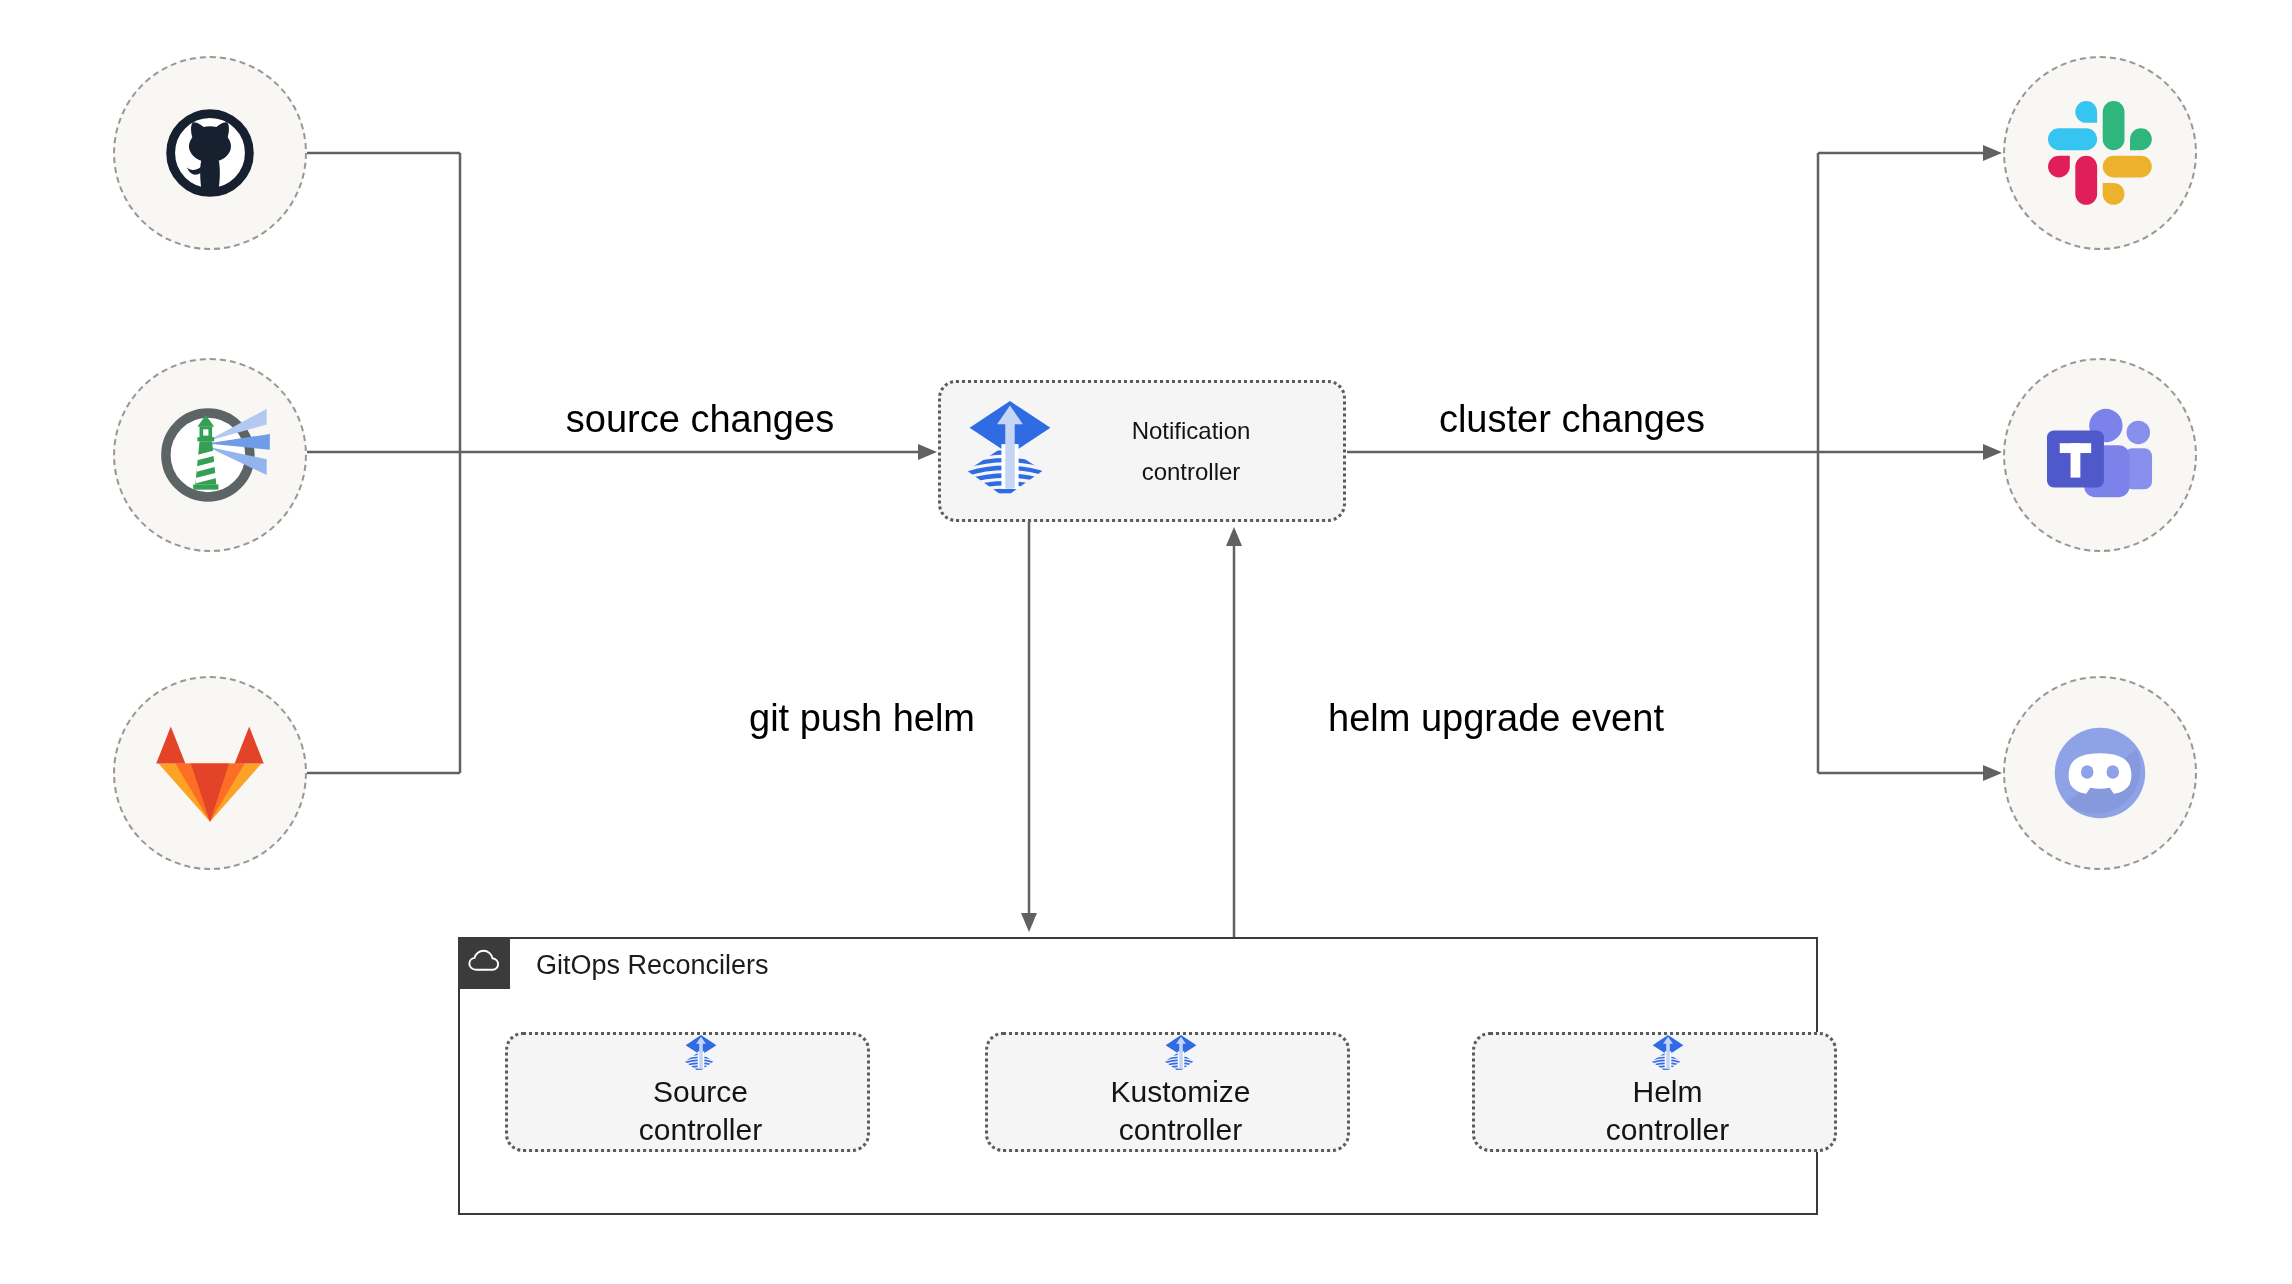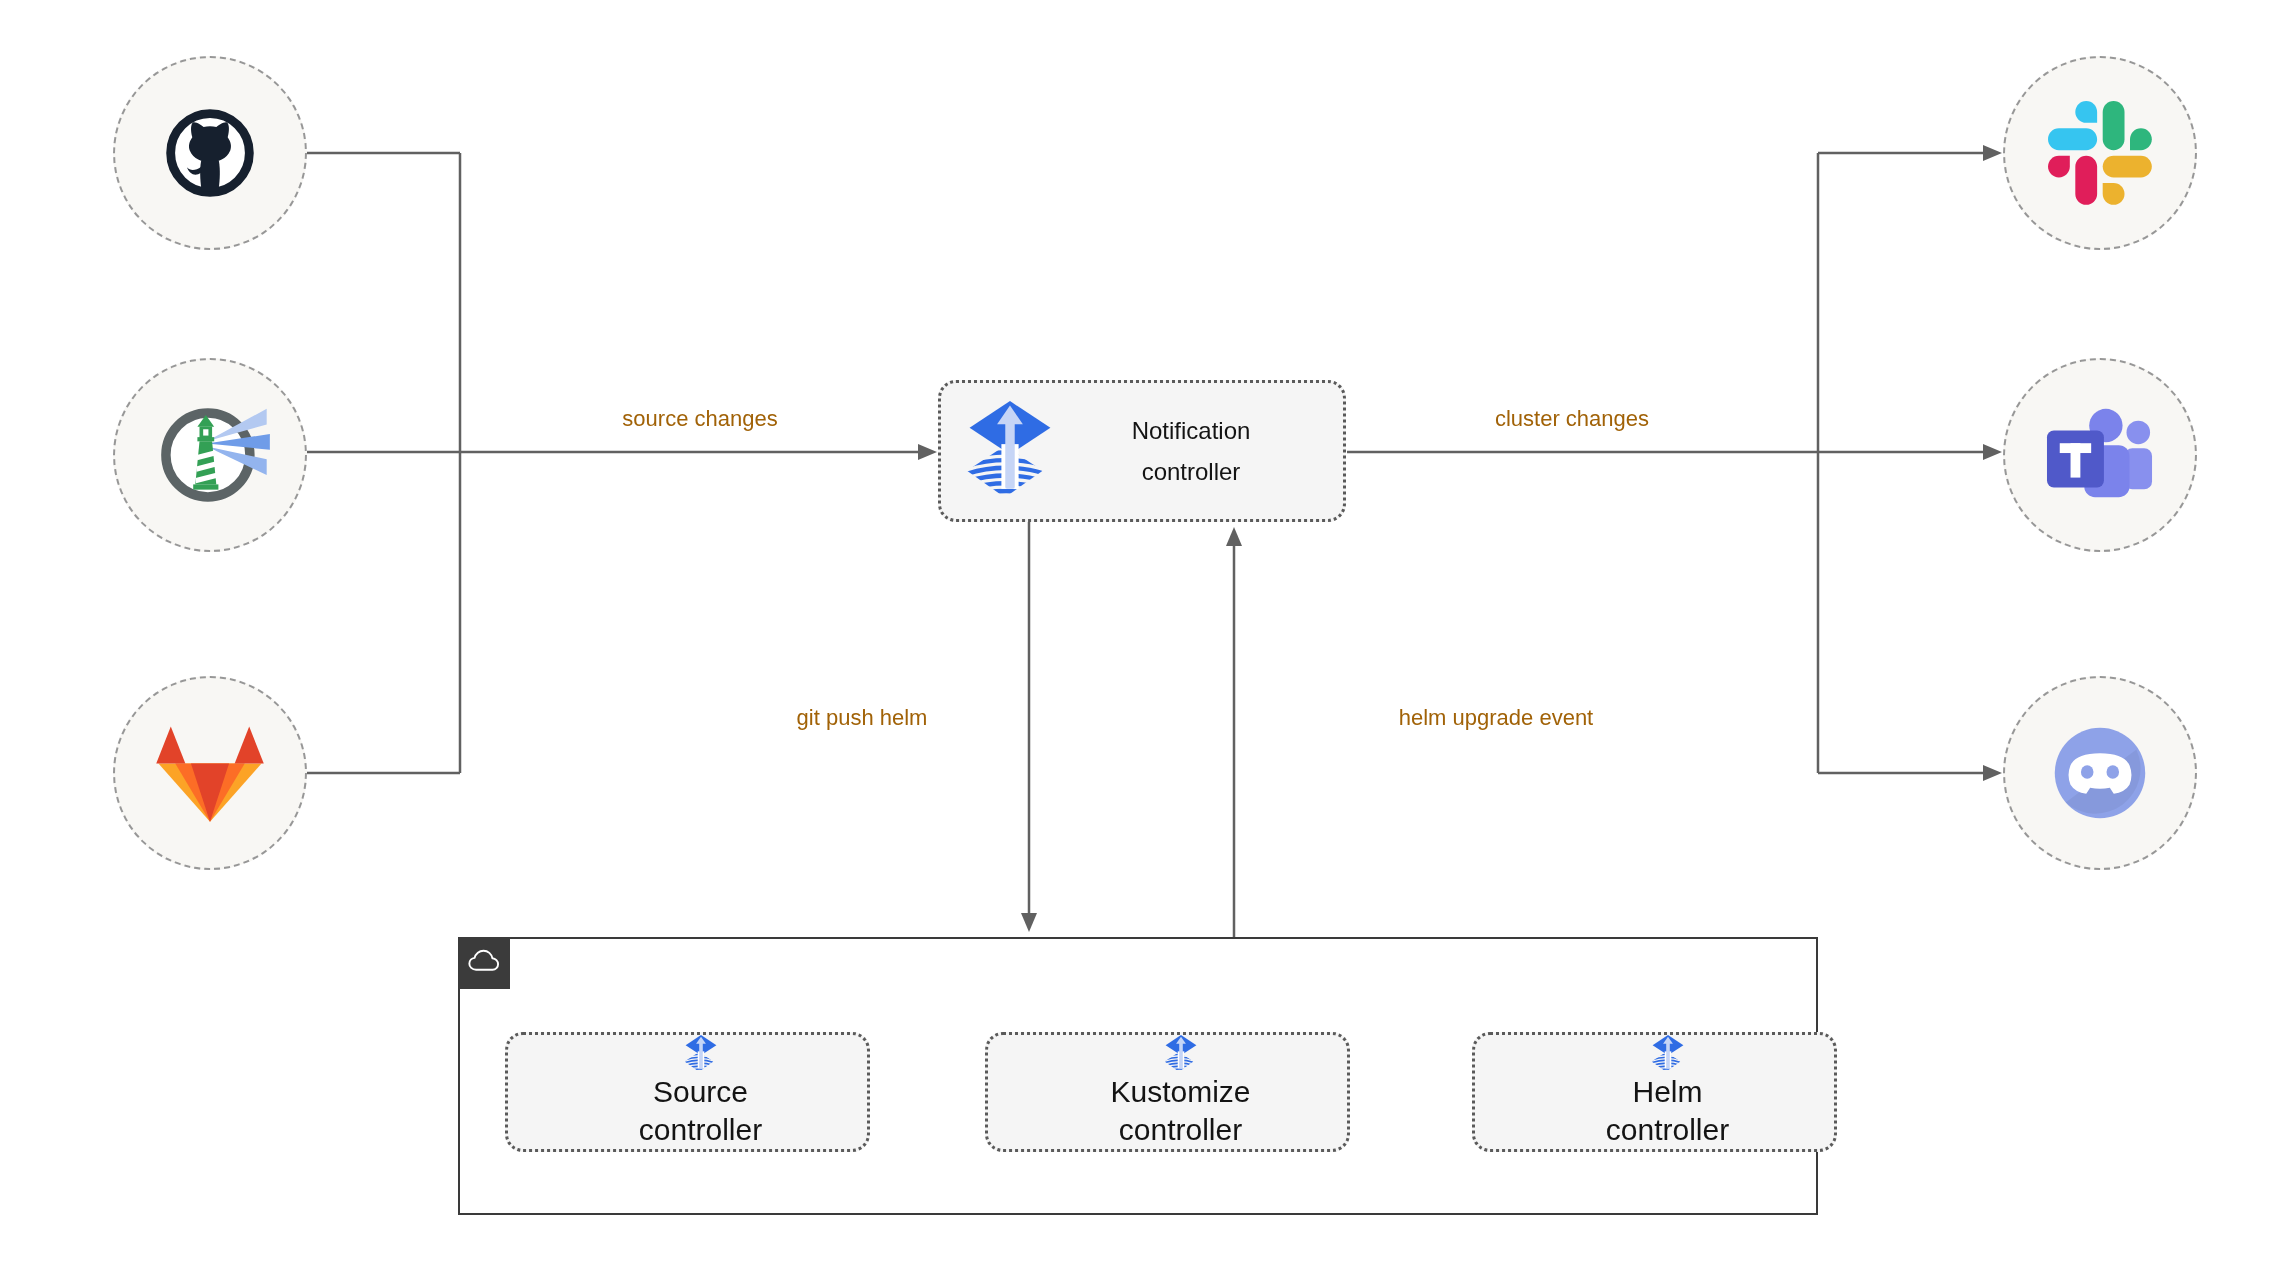--- a/index.html
+++ b/index.html
@@ -19,21 +19,21 @@
   }
   .node .node-label{
     flex:1;text-align:center;white-space:pre-line;color:#141414;
   }
   .node-notification{left:938px;top:380px;width:408px;height:142px;padding:0 14px 0 26px;}
   .node-notification .node-label{font-size:24px;line-height:41px;}
   .node-small{top:1032px;width:365px;height:120px;padding:0 10px 0 36px;flex-direction:column;}
   .node-small .node-label{font-size:30px;line-height:38px;}
   .edge-label{
     position:absolute;transform:translate(-50%,-50%);
-    font-size:22px;color:#a16207;white-space:nowrap;background:transparent;text-align:right;
+    font-size:38px;color:#000000;white-space:nowrap;background:transparent;text-align:right;
   }
   .group-box{
     position:absolute;left:458px;top:937px;width:1360px;height:278px;
     background:#ffffff;border:2px solid #3a3a3a;box-sizing:border-box;
   }
   .group-icon-tile{
     position:absolute;left:-2px;top:-2px;width:52px;height:52px;background:#3b3b3b;
     display:flex;align-items:center;justify-content:center;
   }
   .group-title{
@@ -152,20 +152,21 @@
   <div class="edge-label" style="left:1572px;top:419px">cluster changes</div>
   <div class="edge-label" style="left:862px;top:718px">git push helm</div>
   <div class="edge-label" style="left:1496px;top:718px">helm upgrade event</div>
 
   <div class="group-box">
     <div class="group-icon-tile">
       <svg width="38" height="38" viewBox="0 0 48 48">
         <path d="M14,32.5 C9,32.5 5.5,29 5.5,24.8 C5.5,21 8.4,17.9 12.2,17.5 C13.4,12.3 18,8.5 23.4,8.5 C29,8.5 33.6,12.6 34.6,18 C38.6,18.3 41.8,21.6 41.8,25.6 C41.8,29.4 38.7,32.5 34.8,32.5 Z" fill="none" stroke="#ffffff" stroke-width="2.4" stroke-linejoin="round"></path>
       </svg>
     </div>
+    <div class="group-title">GitOps Reconcilers</div>
   </div>
 
   <div class="node node-small" style="left:505px">
     <svg width="68" height="82" viewBox="0 0 100 116">
       <use href="#flux-sym"></use>
     </svg>
     <div class="node-label">Source
 controller</div>
   </div>
 

